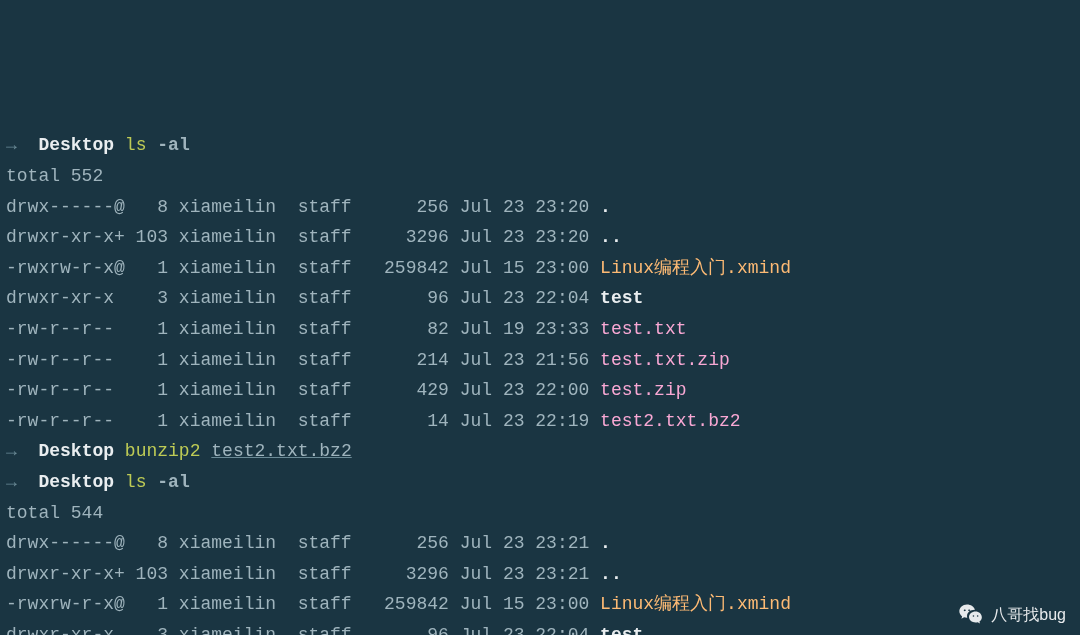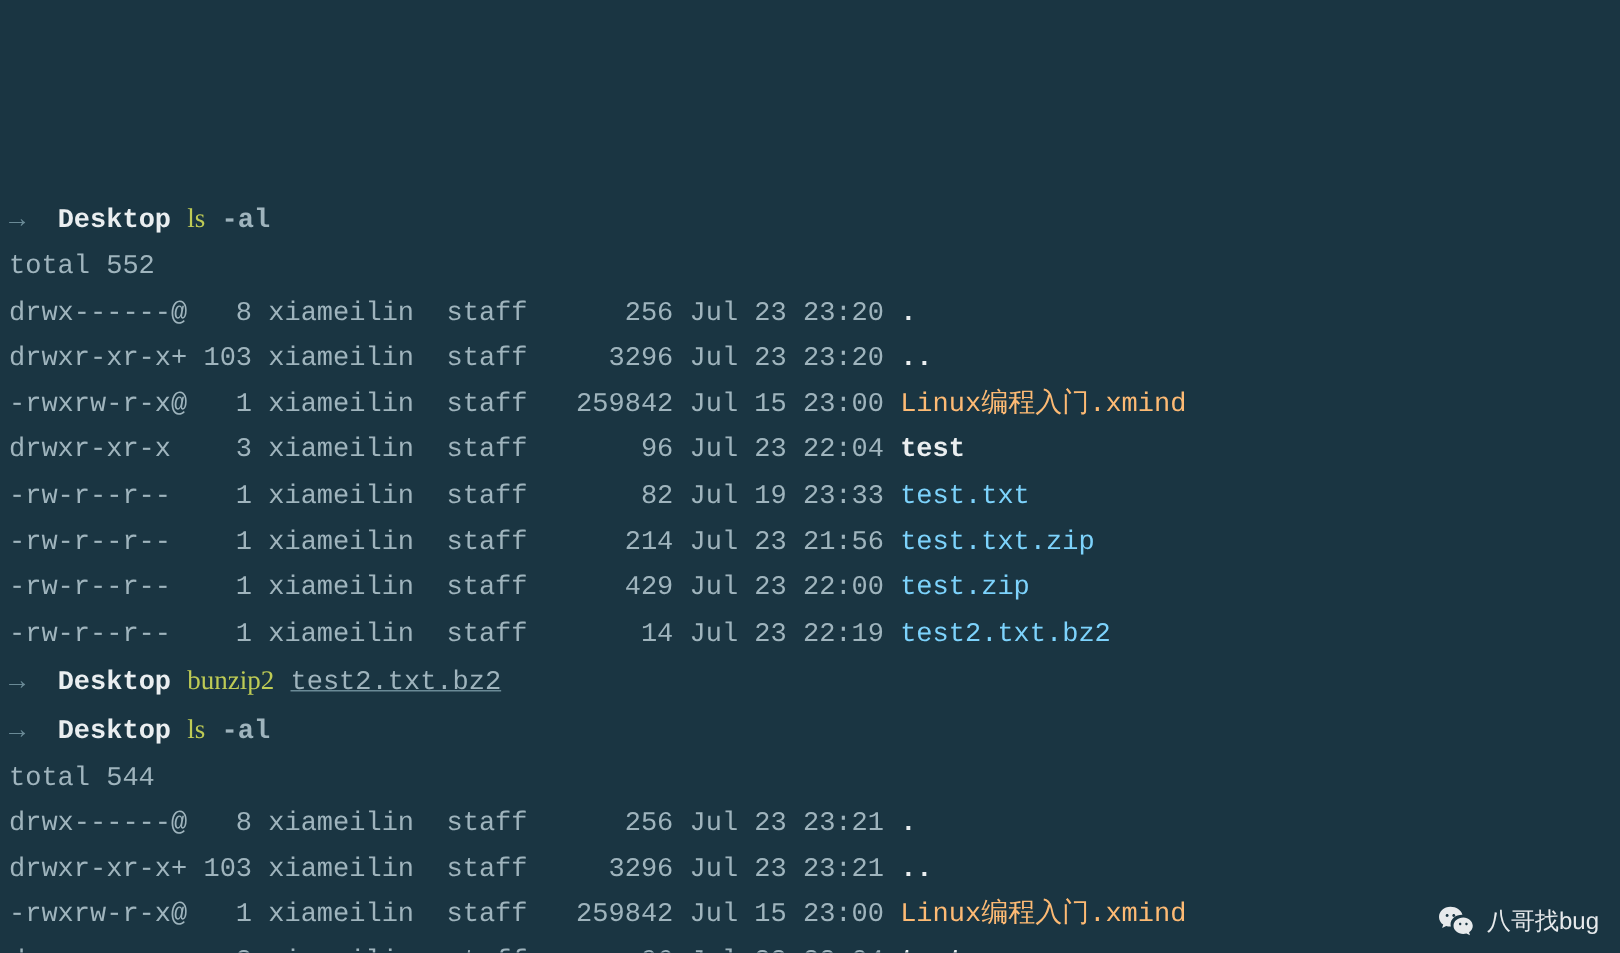--- a/index.html
+++ b/index.html
@@ -12,24 +12,24 @@
     padding: 8px 0 0 6px;
     width: 1080px;
     height: 635px;
     overflow: hidden;
     position: relative;
     white-space: pre;
   }
   .line { display: block; }
   .arrow { color: #6a8a96; }
   .cwd { color: #eaeef0; font-weight: bold; }
-  .cmd { color: #becb55; font-family: Liberation Serif, serif; }
+  .cmd { color: #becb55; }
   .arg { color: #9fb4bd; font-weight: bold; }
   .arg-u { color: #9fb4bd; text-decoration: underline; text-decoration-color: #6a8a96; }
-  .fname { color: #7dd3fc; }
+  .fname { color: #f9a8d4; }
   .xmind { color: #fdba74; }
   .fdir { color: #eaeef0; font-weight: bold; }
   .watermark {
     position: absolute;
     right: 14px;
     bottom: 6px;
     color: #e7eaec;
     font-size: 16px;
     display: flex;
     gap: 6px;

